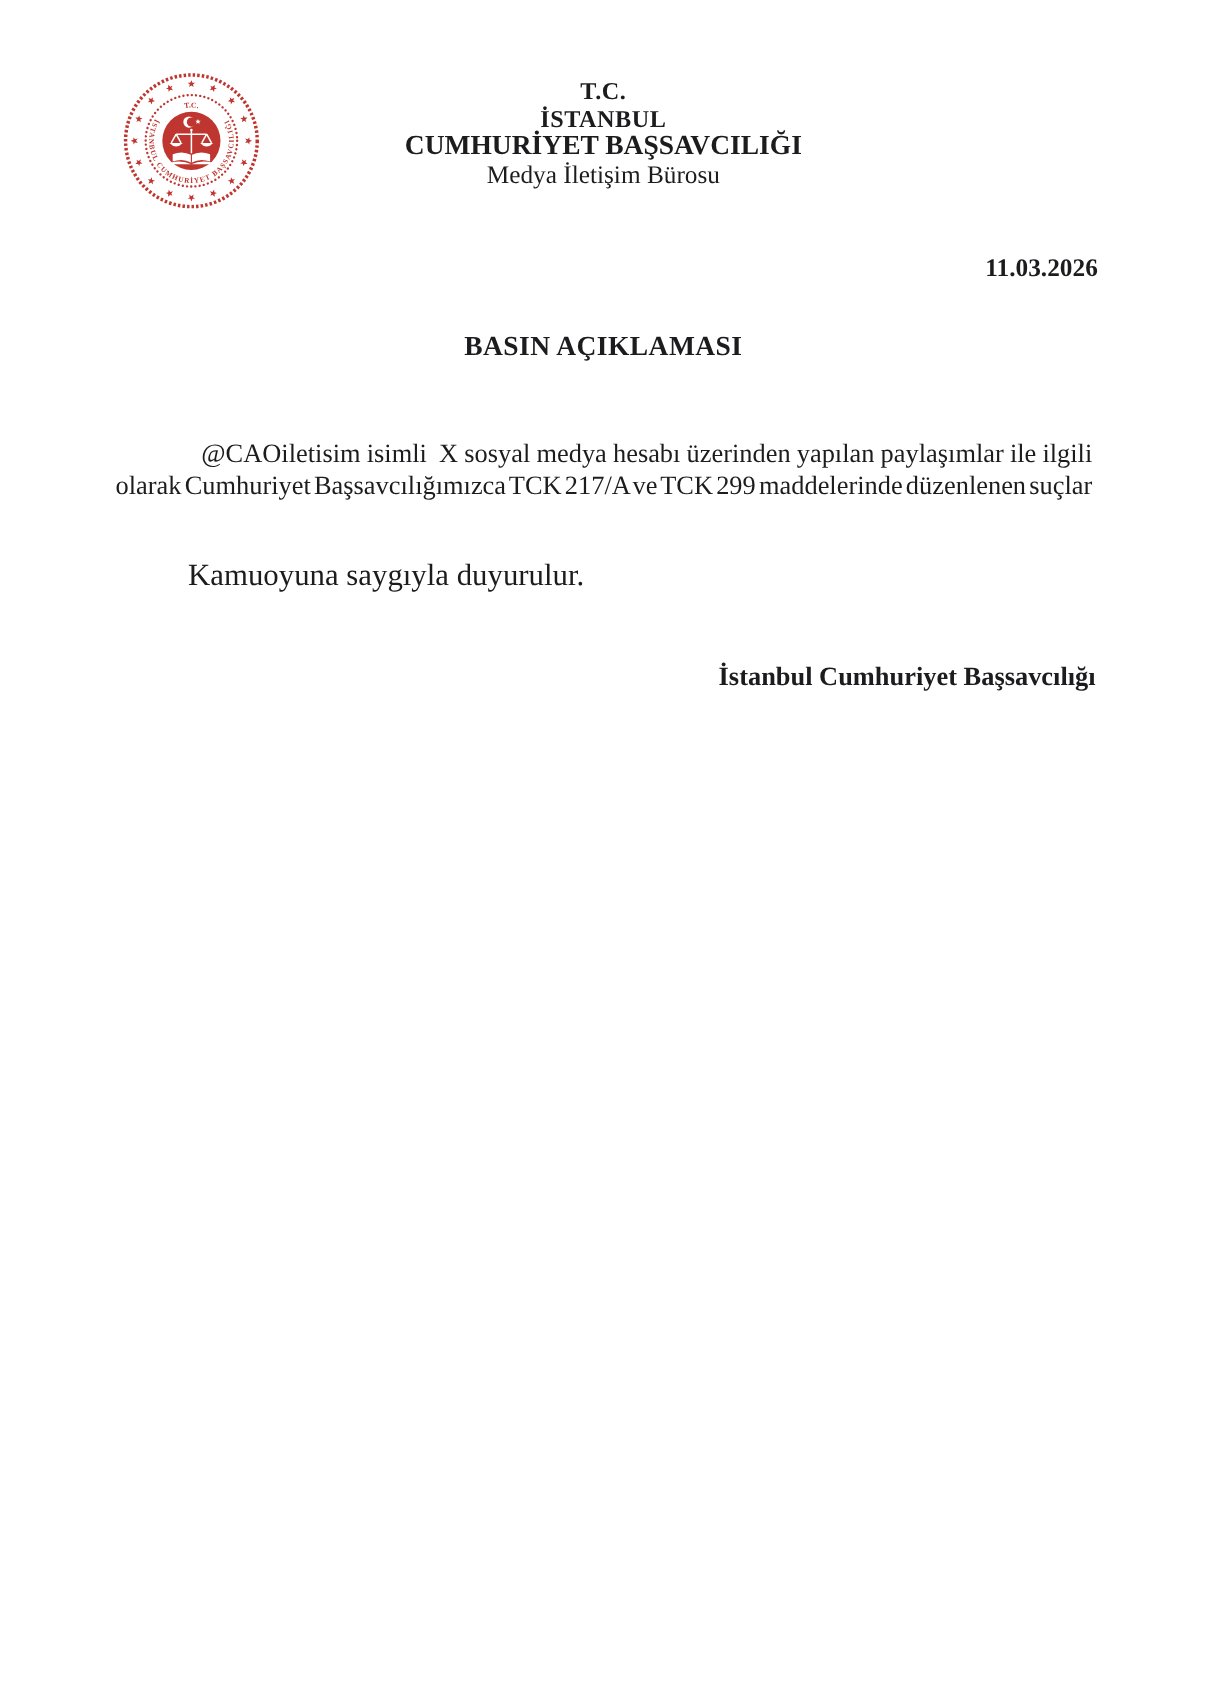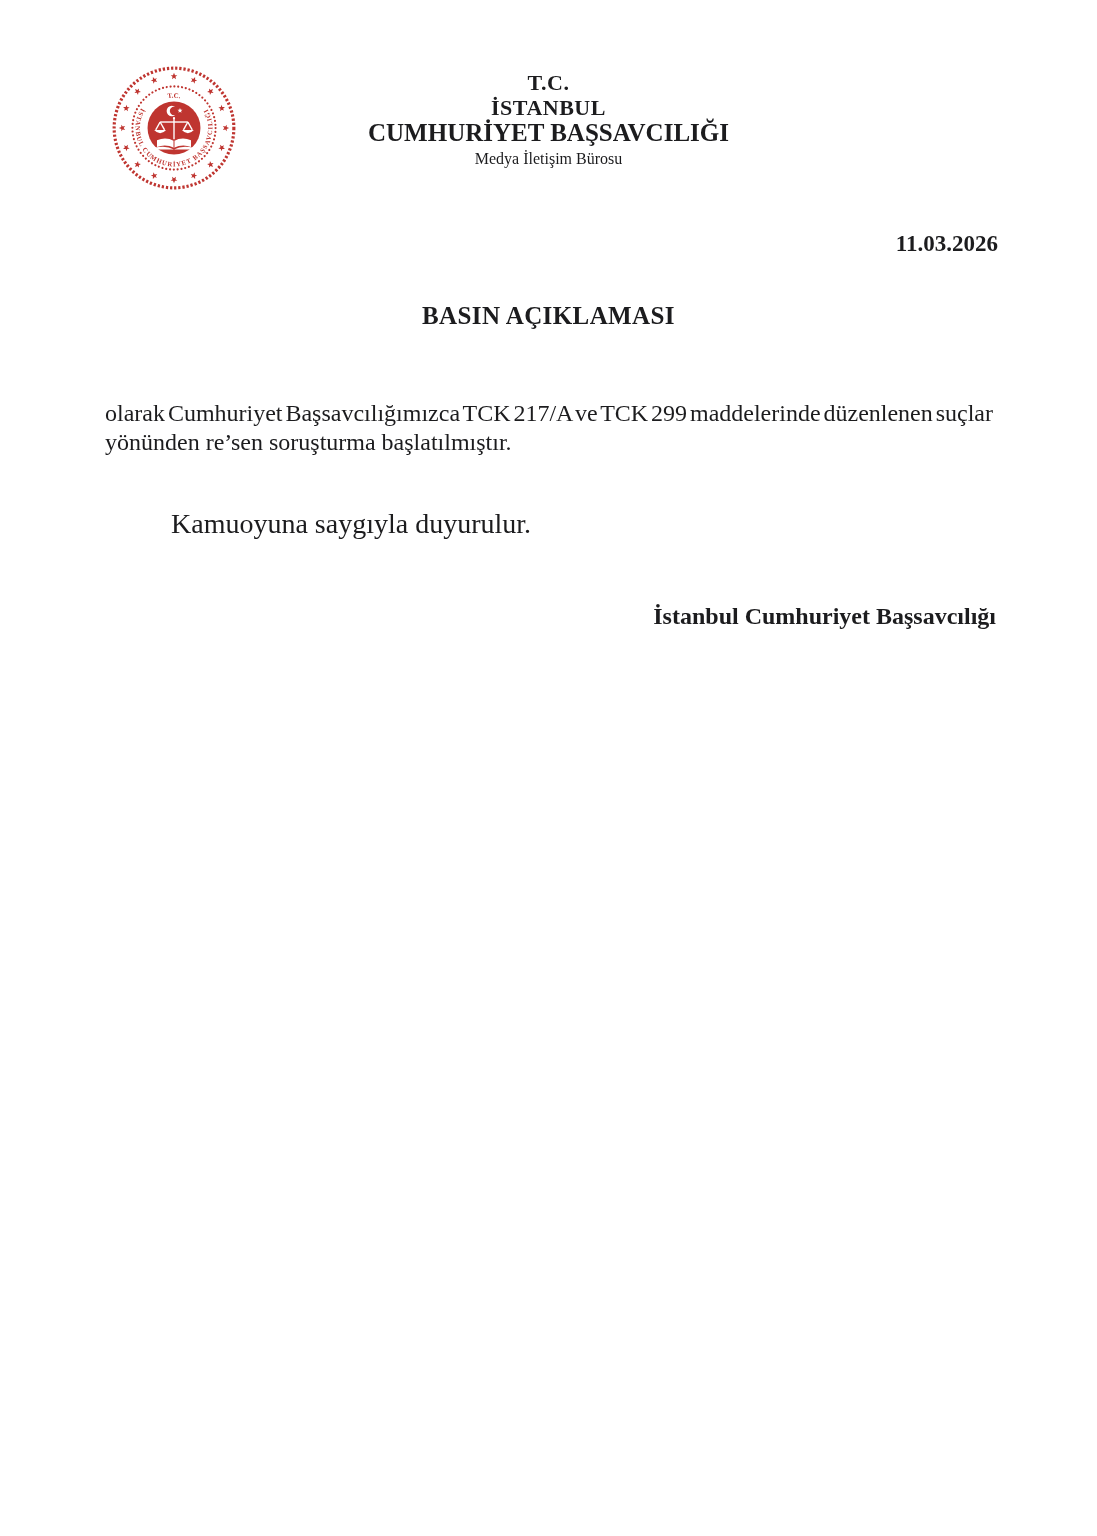--- a/index.html
+++ b/index.html
@@ -19,21 +19,21 @@
   }
   .seal-wrap svg{width:100%;height:100%;}
   
   .letterhead{
     position:absolute;left:0;top:71px;width:1097px;
     text-align:center;line-height:24px;
   }
   .lh1{font-weight:bold;font-size:22px;letter-spacing:0.5px;}
   .lh2{font-weight:bold;font-size:22px;letter-spacing:0.5px;margin-top:1px;}
   .lh3{font-weight:bold;font-size:25px;line-height:26px;}
-  .lh4{font-size:16px;line-height:26px;}
+  .lh4{font-size:23px;line-height:26px;}
   
   .date-line{
     position:absolute;top:231px;right:99px;
     font-size:23px;
     font-weight:bold;
   }
   
   .doc-title{
     position:absolute;top:302px;left:0;width:1097px;
     text-align:center;font-weight:bold;font-size:25px;letter-spacing:0.4px;font-family:Liberation Serif, serif;
@@ -131,21 +131,21 @@
     <div class="lh2">İSTANBUL</div>
     <div class="lh3">CUMHURİYET BAŞSAVCILIĞI</div>
     <div class="lh4">Medya İletişim Bürosu</div>
   </div>
 
   <div class="date-line soft">11.03.2026</div>
 
   <div class="doc-title soft">BASIN AÇIKLAMASI</div>
 
   <div class="body-block soft">
+    <div class="fit-line indent" style="word-spacing: -0.420455px;"><span>@CAOiletisim isimli  X sosyal medya hesabı üzerinden yapılan paylaşımlar ile ilgili</span></div>
     <div class="fit-line" style="word-spacing: -3.08906px;"><span>olarak Cumhuriyet Başsavcılığımızca TCK 217/A ve TCK 299 maddelerinde düzenlenen suçlar</span></div>
-    <div><span>yönünden re’sen soruşturma başlatılmıştır.</span></div>
   </div>
 
   <div class="closing soft"><span class="indent-span"></span><span>Kamuoyuna saygıyla duyurulur.</span></div>
 
   <div class="signature soft">İstanbul Cumhuriyet Başsavcılığı</div>
 
 </div>
 
 </body></html>

